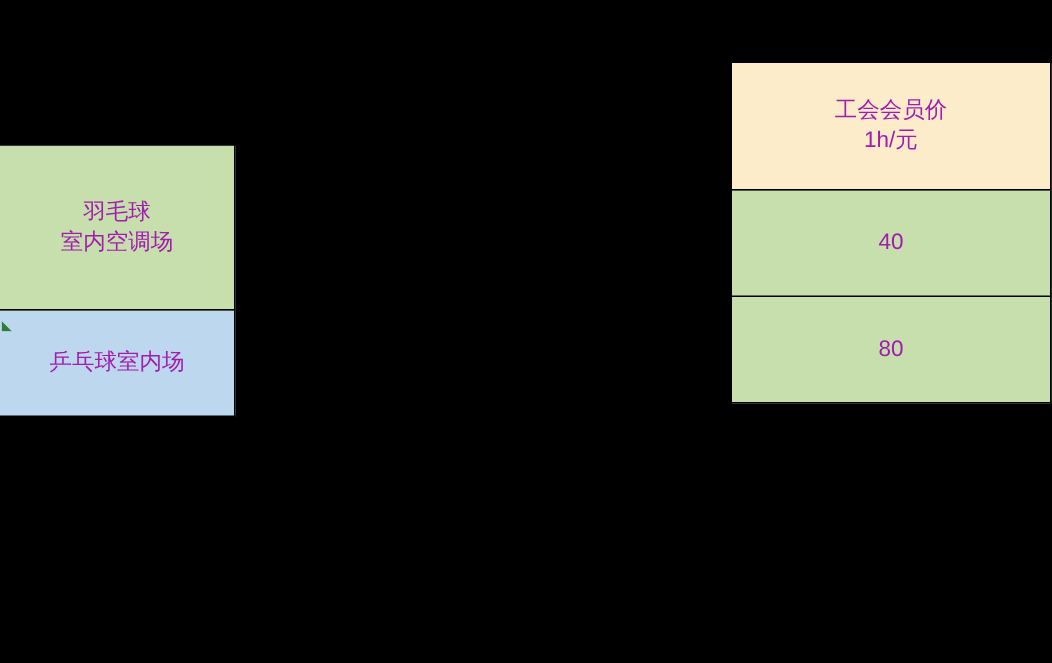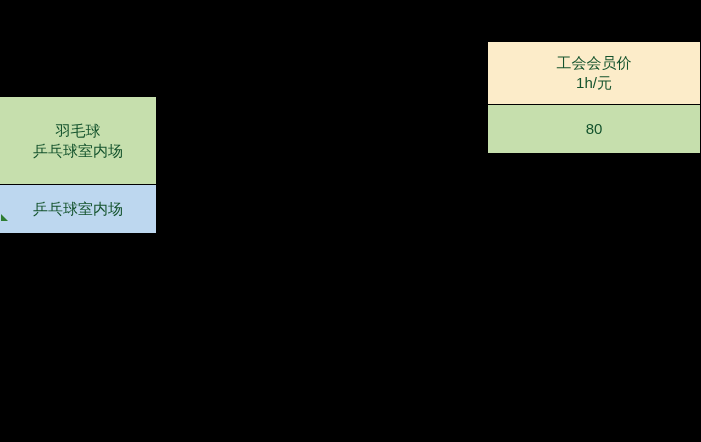--- a/index.html
+++ b/index.html
@@ -26,24 +26,24 @@
   
   .tbl {
     position: absolute;
     border-collapse: collapse;
     table-layout: fixed;
   }
   .tbl td {
     border: 1px solid #000000;
     text-align: center;
     vertical-align: middle;
-    color: #14532d;
+    color: #a21caf;
     font-size: 15px;
     line-height: 20px;
-    padding: 4px;
+    padding: 15px;
   }
   .c-green  { background: #c6dfad; }
   .c-blue   { background: #bdd7ef; }
   .c-cream  { background: #fcecc9; }
 
   
   #left-table {
     left: -1px;
     top: 96px;
     width: 158px;
@@ -82,37 +82,40 @@
 </style>
 </head>
 <body>
 
 <div id="canvas">
 
   <table class="tbl" id="left-table">
     <tbody>
       <tr>
         <td class="c-green row-tall cell-two-line">羽毛球
-乒乓球室内场</td>
+室内空调场</td>
       </tr>
       <tr>
         <td class="c-blue row-short">乒乓球室内场</td>
       </tr>
     </tbody>
   </table>
 
   <table class="tbl" id="right-table">
     <tbody>
       <tr>
         <td class="c-cream row-head">
           <span class="head-line1">工会会员价</span>
           <span class="head-line2">1h/元</span>
         </td>
       </tr>
       <tr>
+        <td class="c-green row-data">40</td>
+      </tr>
+      <tr>
         <td class="c-green row-data">80</td>
       </tr>
     </tbody>
   </table>
 
   <div id="corner-artifact"></div>
 
 </div>
 
 </body></html>

